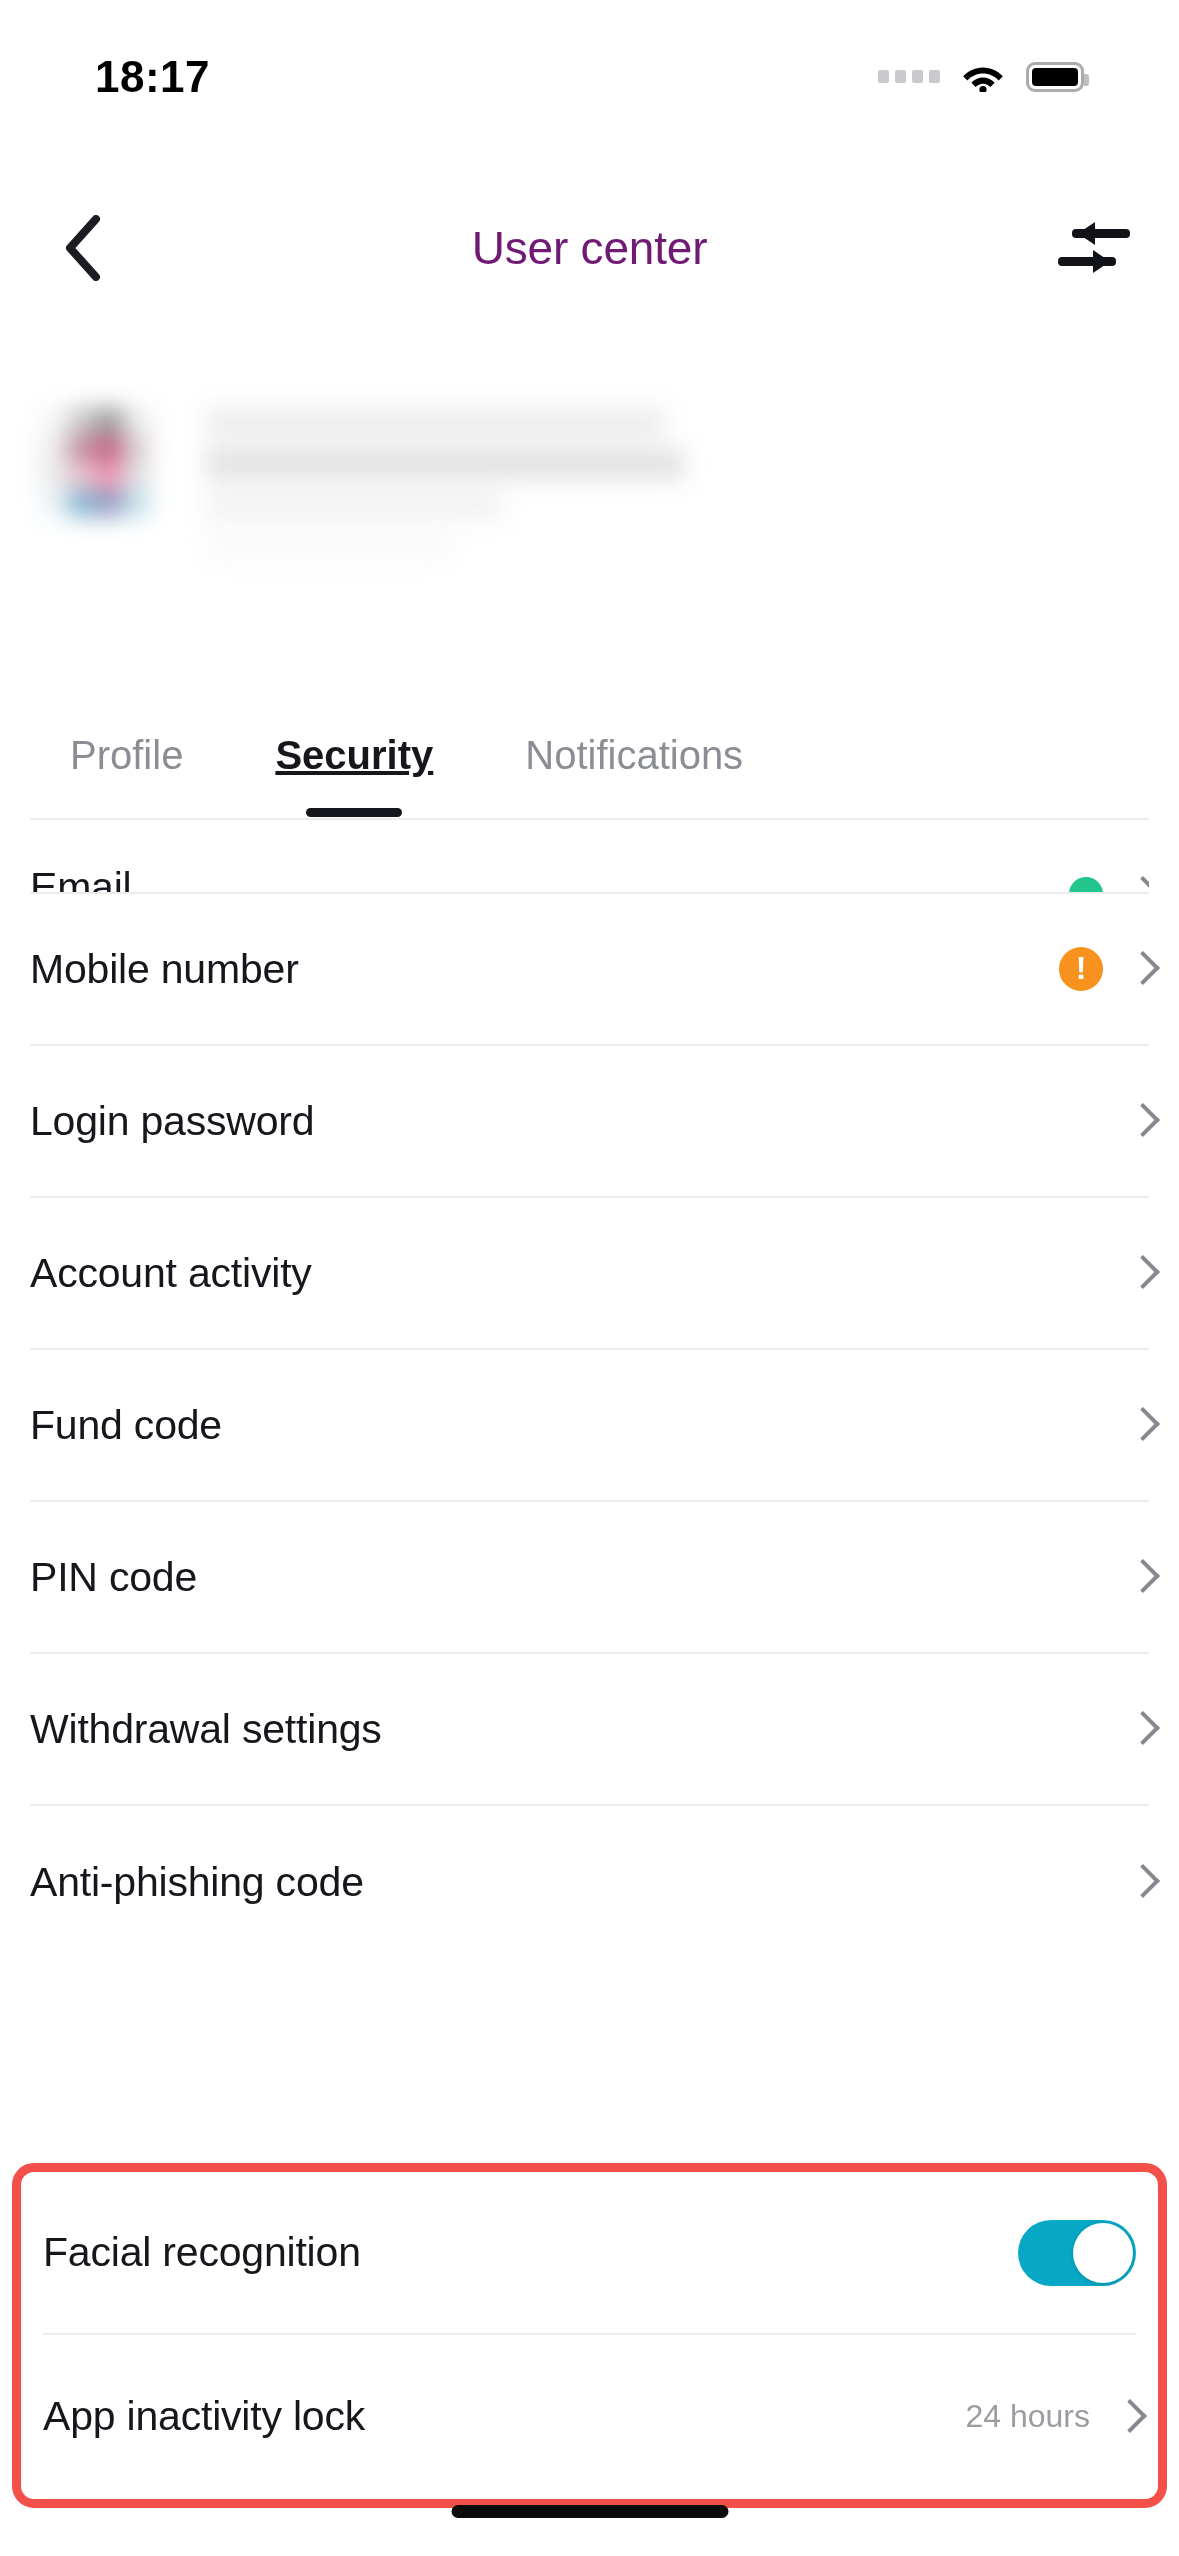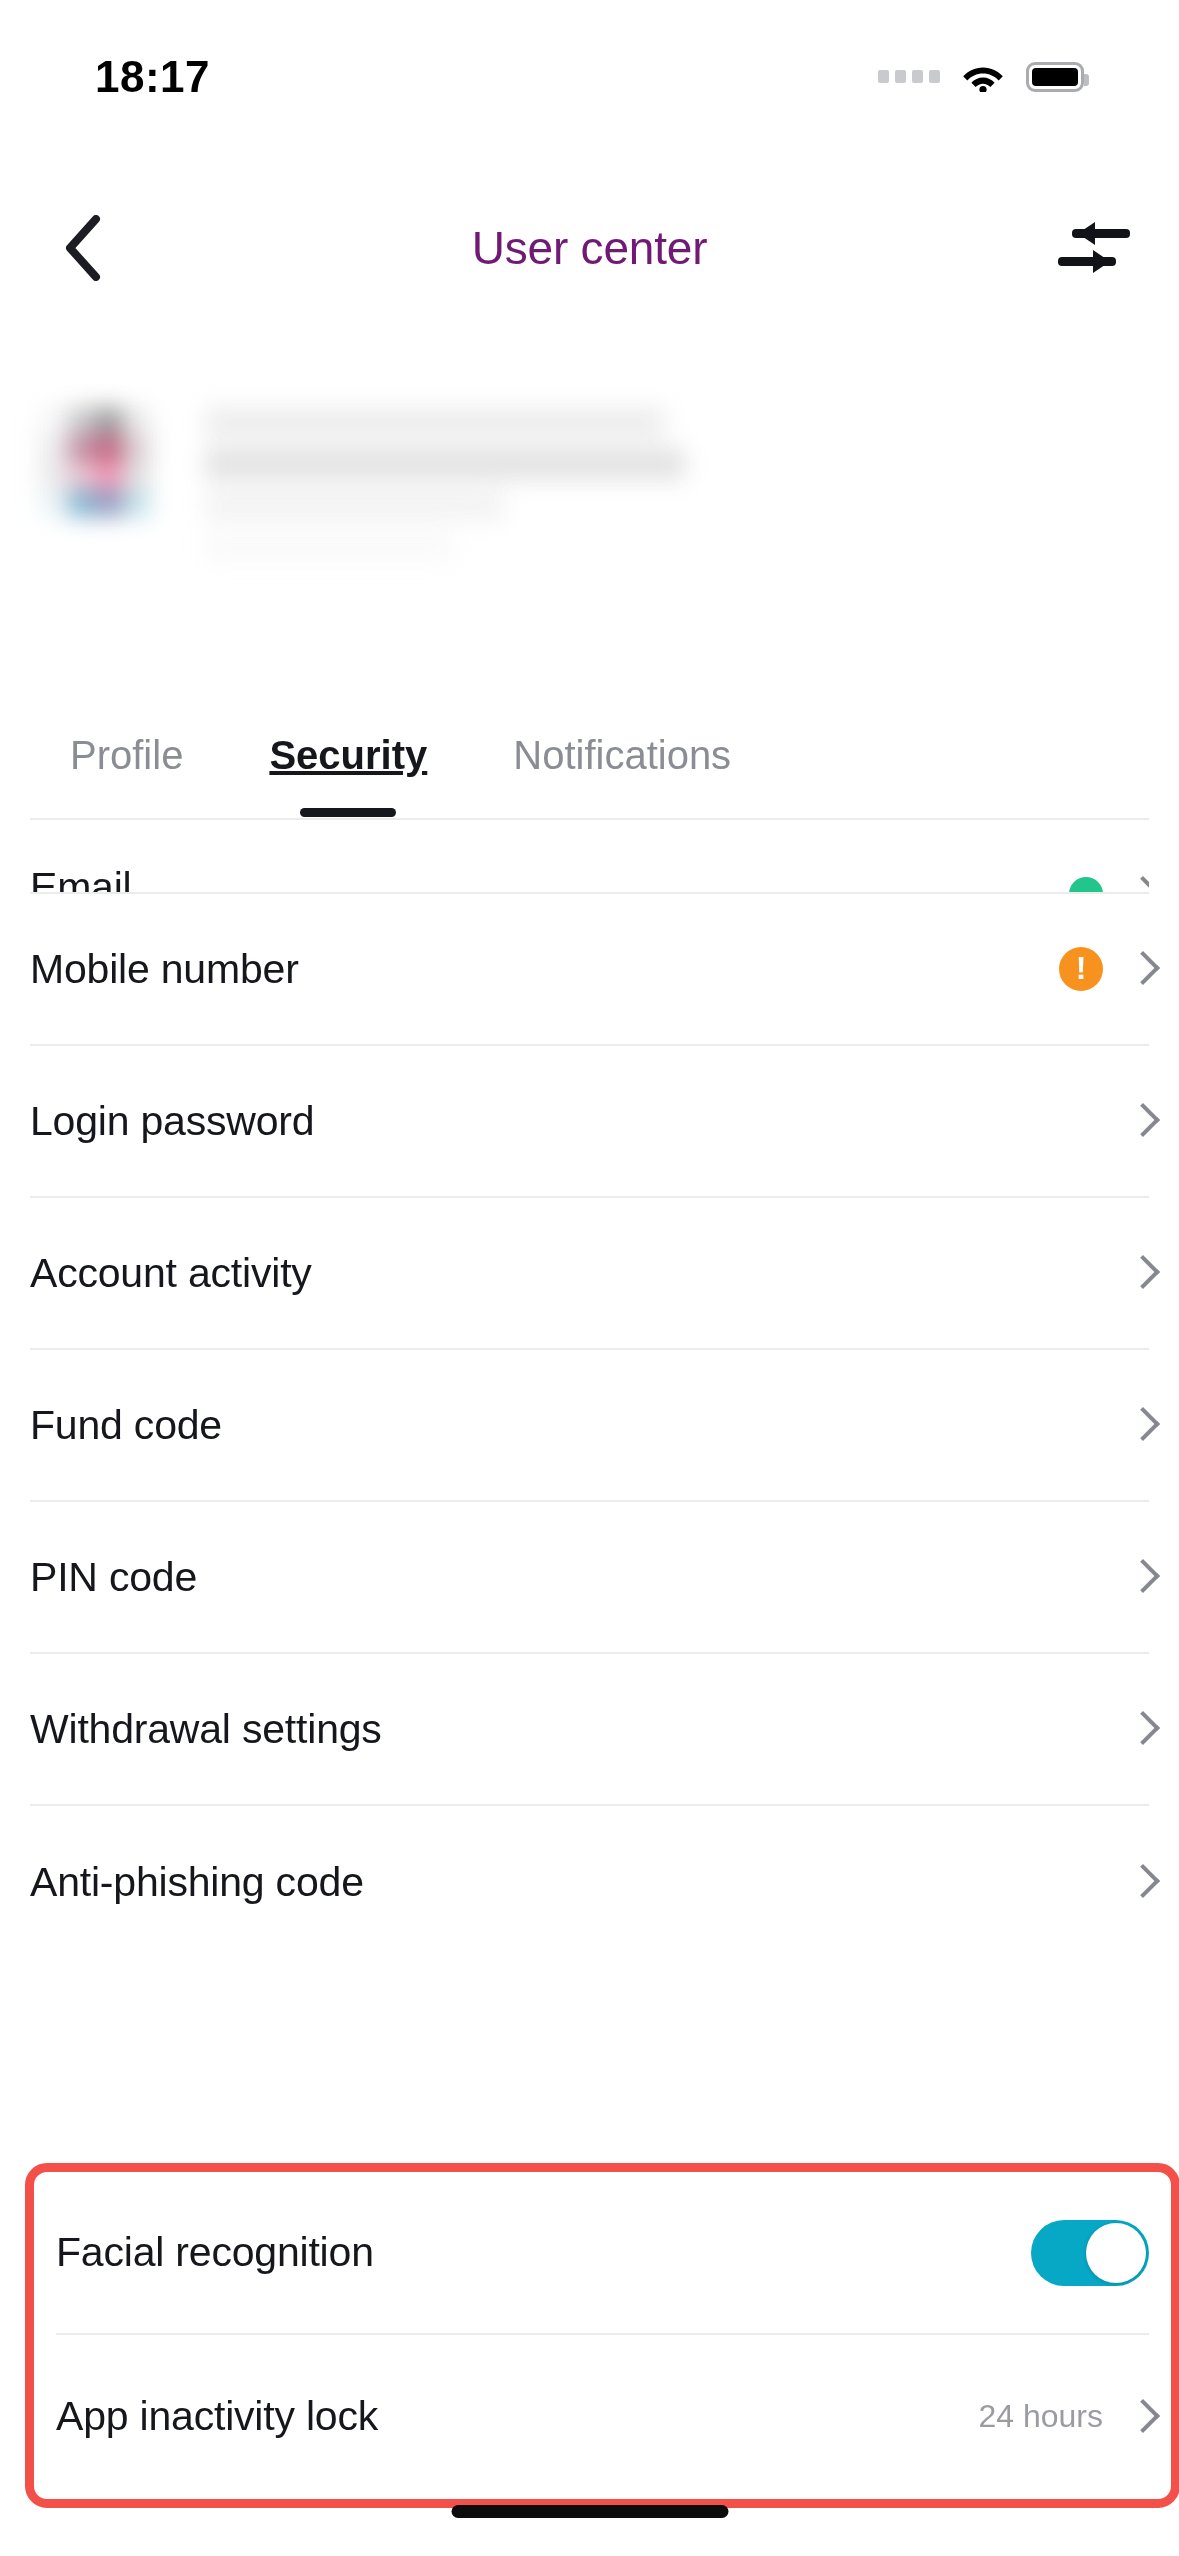--- a/index.html
+++ b/index.html
@@ -77,21 +77,21 @@
     height:32px; border-radius:3px; margin-bottom:9px; background:#ebebeb;
   }
   .name-blur .bar.b1 { width:460px; background:#ededed; }
   .name-blur .bar.b2 { width:480px; background:#e2e2e2; }
   .name-blur .bar.b3 { width:300px; background:#f3f3f3; }
   .name-blur .bar.b4 { width:250px; background:#fafafa; }
 
   
   .tabs {
     position:absolute; top:705px; left:0; width:1179px; height:120px;
-    display:flex; align-items:flex-start; padding-left:30px; gap:6px;
+    display:flex; align-items:flex-start; padding-left:30px; gap:12px;
   }
   .tab {
     position:relative; height:120px; display:flex; align-items:flex-start;
     padding:28px 40px 0 40px;
     font-size:40px; color:#8b8d94; font-weight:400; white-space:nowrap;
   }
   .tab.active { color:#15171c; font-weight:700;text-decoration:underline; }
   .tab.active::after {
     content:""; position:absolute; left:50%; transform:translateX(-50%);
     bottom:8px; width:96px; height:9px; background:#15171c; border-radius:5px;
@@ -133,21 +133,21 @@
     padding-bottom:3px;
   }
 
   
   .row.clipped { height:74px; align-items:flex-end; overflow:hidden; }
   .row.clipped .row-label { transform:translateY(19px); }
   .row.clipped .row-right { transform:translateY(19px); }
 
   
   .highlight-box {
-    position:absolute; left:25px; top:2163px;
+    position:absolute; left:12px; top:2163px;
     width:1155px; height:345px;
     border:9px solid #f4504a; border-radius:22px;
     background:#fff;
   }
   .hl-row {
     height:163px; margin:0 22px;
     display:flex; align-items:center; justify-content:space-between;
     border-bottom:2px solid #ececec;
   }
   .hl-row:last-child { border-bottom:none; }

